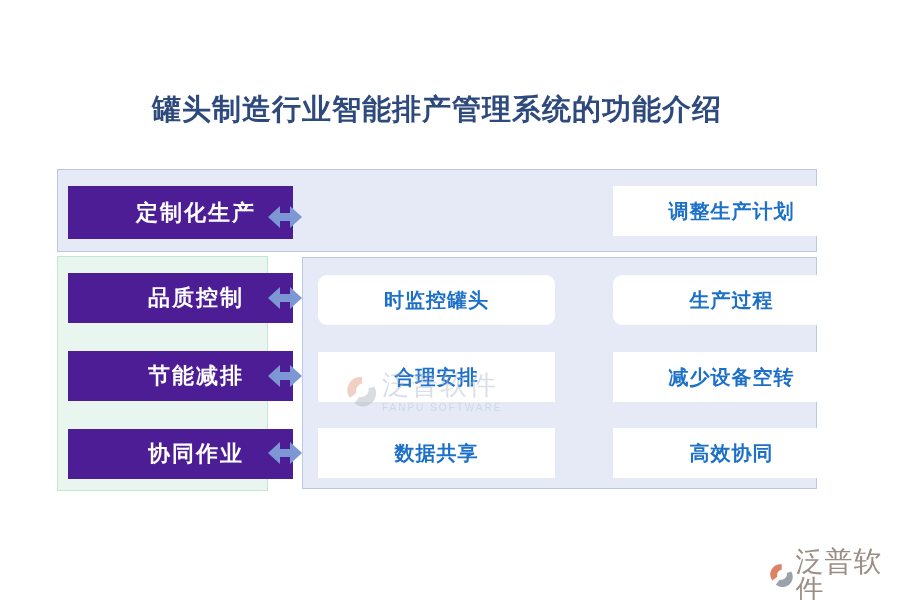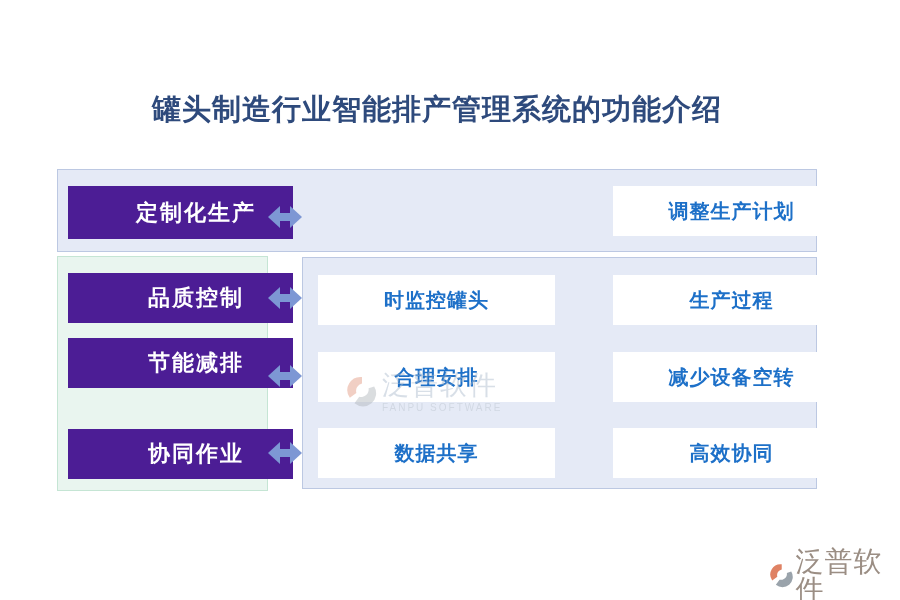--- a/index.html
+++ b/index.html
@@ -10,27 +10,27 @@
          font-weight:bold;font-size:29px;letter-spacing:1px;color:#2e4a7c;}
 
   .panel{position:absolute;background:#e5eaf6;border:1px solid #bcc8e2;box-sizing:border-box;}
   .panel-row1{left:57px;top:169px;width:760px;height:83px;}
   .green-panel{left:57px;top:256px;width:211px;height:235px;background:#e9f5ef;border-color:#c5e5d4;}
   .panel-rows{left:302px;top:257px;width:515px;height:232px;}
 
   .feature-btn{position:absolute;left:68px;width:194px;height:50px;background:#4c1d95;
                color:#ffffff;font-weight:bold;font-size:22px;letter-spacing:2px;
                display:flex;align-items:center;justify-content:center;padding-left:31px;}
-  .f1{top:186px;height:53px;} .f2{top:273px;} .f3{top:338px;} .f4{top:429px;}
+  .f1{top:186px;height:53px;} .f2{top:273px;} .f3{top:351px;} .f4{top:429px;}
 
   .detail-box{position:absolute;width:237px;height:50px;background:#ffffff;color:#1d70c8;
               font-weight:bold;font-size:20px;letter-spacing:1px;
               display:flex;align-items:center;justify-content:center;}
   .c1{left:318px;} .c2{left:565px;margin-left:48px;}
-  .r1{top:186px;} .r2{top:275px;} .r3{top:352px;} .r4{top:428px;}
+  .r1{top:186px;} .r2{top:275px;border-radius:9px;} .r3{top:352px;} .r4{top:428px;}
 
   .arrow{position:absolute;left:268px;width:34px;height:26px;}
   .a1{top:204px;} .a2{top:285px;} .a3{top:363px;} .a4{top:440px;}
 
   .watermark{position:absolute;left:347px;top:372px;opacity:.45;display:flex;gap:5px;z-index:5;
              pointer-events:none;}
   .wm-name{font-size:27px;color:#a9b9cc;letter-spacing:2px;line-height:1;}
   .wm-sub{font-size:10px;color:#b9c2cc;letter-spacing:2px;margin-top:3px;
           font-family:"Liberation Sans","DejaVu Sans",sans-serif;}
 

